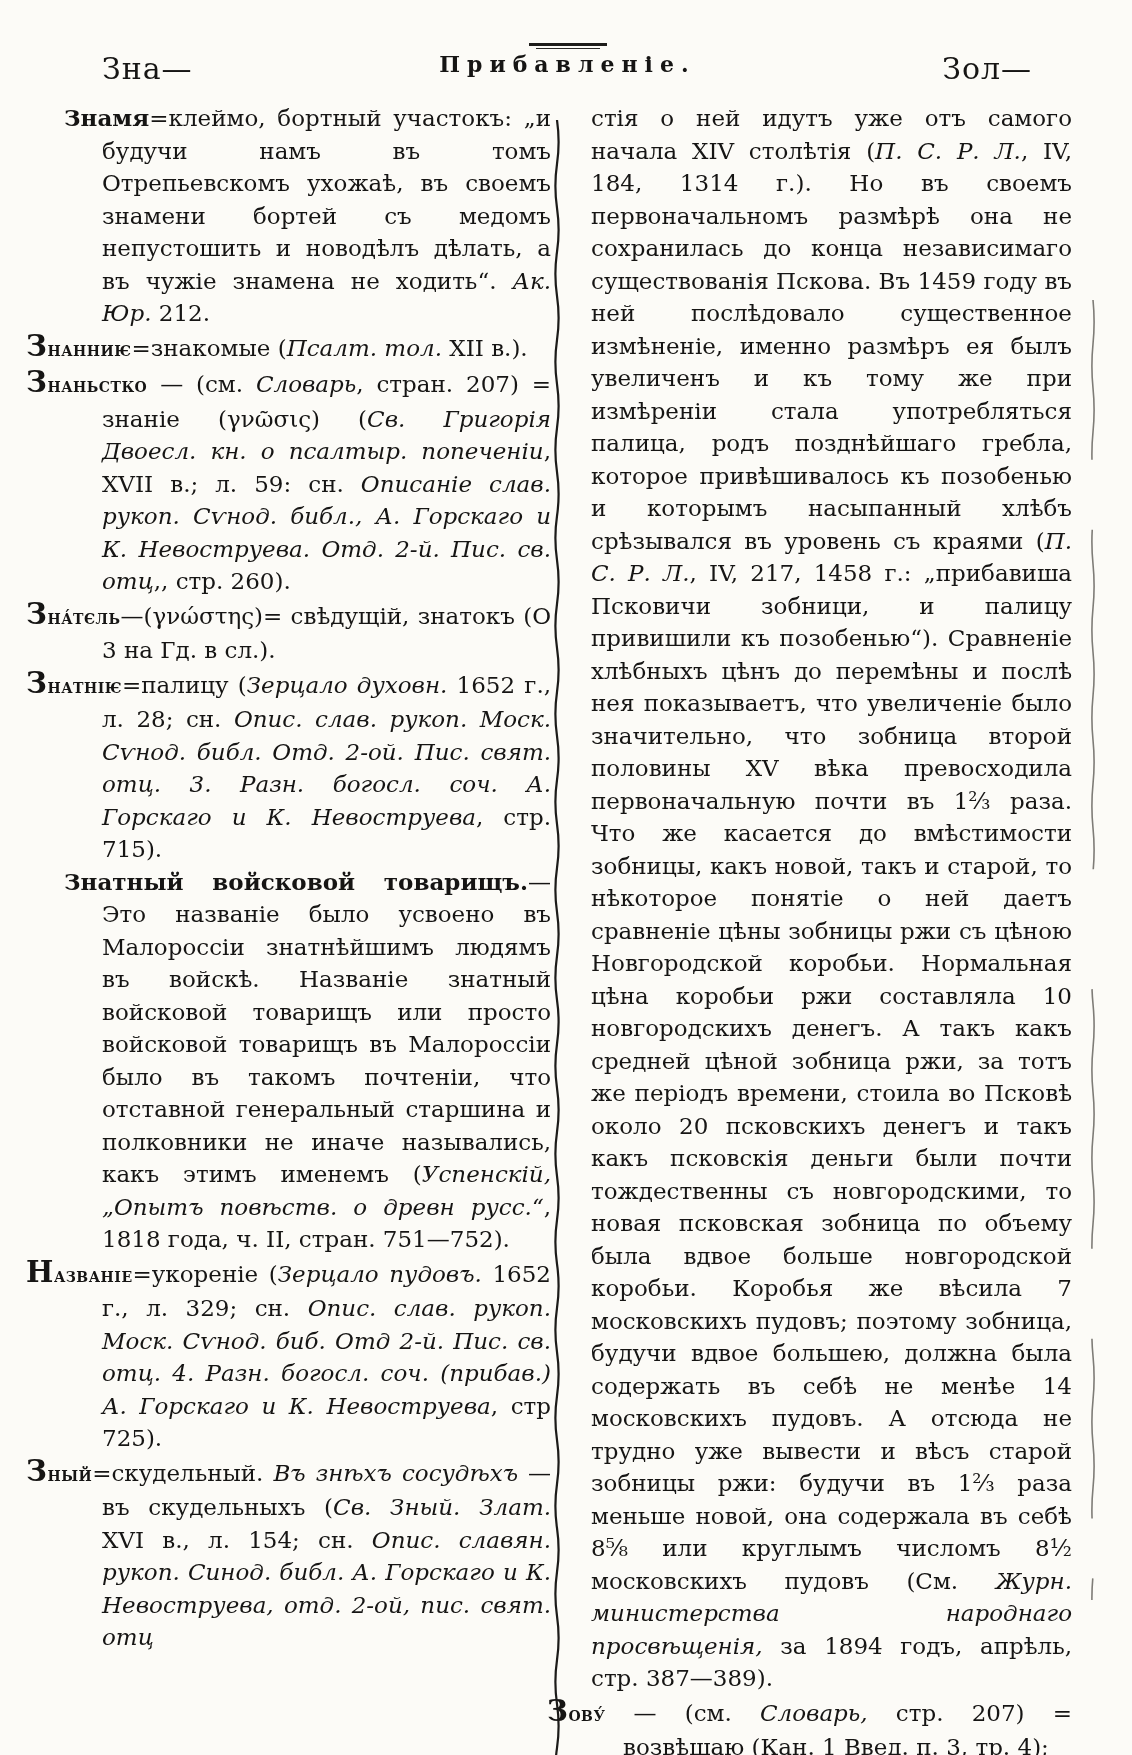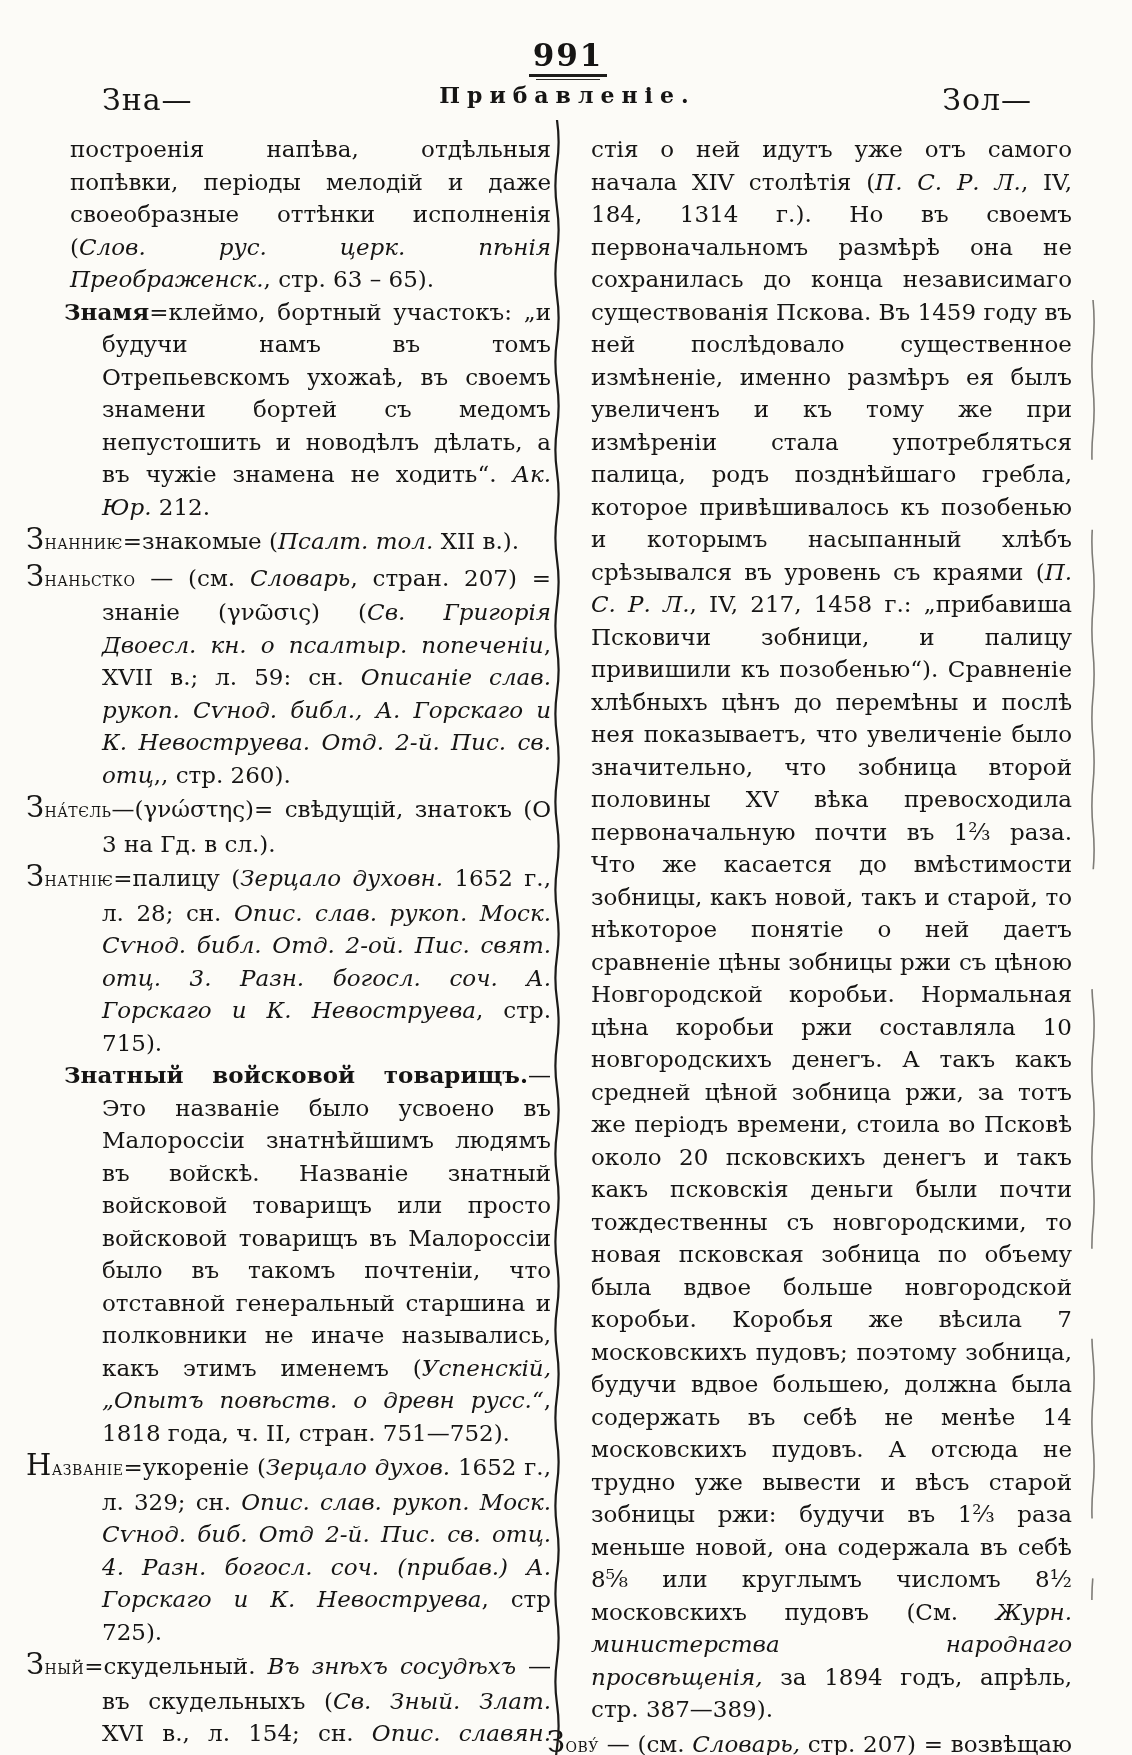--- a/index.html
+++ b/index.html
@@ -25,57 +25,55 @@
   .columns{display:flex;gap:34px;margin-top:16px;position:relative;}
   .col{width:487px;font-size:23px;line-height:32.5px;text-align:justify;
        text-justify:inter-word;hyphens:none;}
   .col p{margin:0;}
   p.entry{padding-left:38px;text-indent:-38px;}
   p.cont{padding-left:6px;text-indent:0;}
   .hw{white-space:nowrap;}
   .hw-bold{font-weight:700;}
   .hw-slav{
     display:inline-block;
-    font-weight:400;
+    font-weight:700;
     font-variant:small-caps;
     font-size:0.84em;
     letter-spacing:0.5px;
   }
   .hw-slav::first-letter{font-size:1.5em;font-variant:normal;}
   em{font-style:italic;}
   .divider-svg{position:absolute;top:120px;left:552px;}
   .edge-svg{position:absolute;top:300px;left:1088px;}
 </style>
 </head>
 <body>
 
 <div class="page">
 
   <div class="pagenum-wrap">
-    <div class="pagenum">991</div>
     <div class="pagenum-rule"></div>
     <div class="pagenum-rule2"></div>
   </div>
 
   <div class="header-row">
     <span class="header-side">Зна—</span>
     <span class="header-center">Прибавленіе.</span>
     <span class="header-side">Зол—</span>
   </div>
 
   <div class="columns">
     <div class="col">
-        <p class="cont"><span>построенія напѣва, отдѣльныя попѣвки, періоды мелодій и даже своеобразные оттѣнки исполненія (</span><em>Слов. рус. церк. пѣнія Преображенск.</em><span>, стр. 63 – 65).</span></p>
         <p class="entry"><span class="hw hw-bold">Знамя</span><span>=клеймо, бортный участокъ: „и будучи намъ въ томъ Отрепьевскомъ ухожаѣ, въ своемъ знамени бортей съ медомъ непустошить и новодѣлъ дѣлать, а въ чужіе знамена не ходить“. </span><em>Ак. Юр.</em><span> 212.</span></p>
         <p class="entry"><span class="hw hw-slav">Знанниѥ</span><span>=знакомые (</span><em>Псалт. тол.</em><span> XII в.).</span></p>
         <p class="entry"><span class="hw hw-slav">Знаньстко</span><span> — (см. </span><em>Словарь</em><span>, стран. 207) = знаніе (γνῶσις) (</span><em>Св. Григорія Двоесл. кн. о псалтыр. попеченіи</em><span>, XVII в.; л. 59: сн. </span><em>Описаніе слав. рукоп. Сѵнод. библ., А. Горскаго и К. Невоструева. Отд. 2-й. Пис. св. отц</em><span>,, стр. 260).</span></p>
         <p class="entry"><span class="hw hw-slav">Зна́тєль</span><span>—(γνώστης)= свѣдущій, знатокъ (О 3 на Гд. в сл.).</span></p>
         <p class="entry"><span class="hw hw-slav">Знатніѥ</span><span>=палицу (</span><em>Зерцало духовн.</em><span> 1652 г., л. 28; сн. </span><em>Опис. слав. рукоп. Моск. Сѵнод. библ. Отд. 2-ой. Пис. свят. отц. 3. Разн. богосл. соч. А. Горскаго и К. Невоструева</em><span>, стр. 715).</span></p>
         <p class="entry"><span class="hw hw-bold">Знатный войсковой товарищъ.</span><span>—Это названіе было усвоено въ Малороссіи знатнѣйшимъ людямъ въ войскѣ. Названіе знатный войсковой товарищъ или просто войсковой товарищъ въ Малороссіи было въ такомъ почтеніи, что отставной генеральный старшина и полковники не иначе назывались, какъ этимъ именемъ (</span><em>Успенскій, „Опытъ повѣств. о древн русс.“</em><span>, 1818 года, ч. II, стран. 751—752).</span></p>
-        <p class="entry"><span class="hw hw-slav">Названіе</span><span>=укореніе (</span><em>Зерцало духов.</em><span> 1652 г., л. 329; сн. </span><em>Опис. слав. рукоп. Моск. Сѵнод. биб. Отд 2-й. Пис. св. отц. 4. Разн. богосл. соч. (прибав.) А. Горскаго и К. Невоструева</em><span>, стр 725).</span></p>
+        <p class="entry"><span class="hw hw-slav">Названіе</span><span>=укореніе (</span><em>Зерцало пудовъ.</em><span> 1652 г., л. 329; сн. </span><em>Опис. слав. рукоп. Моск. Сѵнод. биб. Отд 2-й. Пис. св. отц. 4. Разн. богосл. соч. (прибав.) А. Горскаго и К. Невоструева</em><span>, стр 725).</span></p>
         <p class="entry"><span class="hw hw-slav">Зный</span><span>=скудельный. </span><em>Въ знѣхъ сосудѣхъ</em><span> — въ скудельныхъ (</span><em>Св. Зный. Злат.</em><span> XVI в., л. 154; сн. </span><em>Опис. славян. рукоп. Синод. библ. А. Горскаго и К. Невоструева, отд. 2-ой, пис. свят. отц</em></p>
       </div>
     <div class="col">
         <p class="cont"><span>стія о ней идутъ уже отъ самого начала XIV столѣтія (</span><em>П. С. Р. Л.</em><span>, IV, 184, 1314 г.). Но въ своемъ первоначальномъ размѣрѣ она не сохранилась до конца независимаго существованія Пскова. Въ 1459 году въ ней послѣдовало существенное измѣненіе, именно размѣръ ея былъ увеличенъ и къ тому же при измѣреніи стала употребляться палица, родъ позднѣйшаго гребла, которое привѣшивалось къ позобенью и которымъ насыпанный хлѣбъ срѣзывался въ уровень съ краями (</span><em>П. С. Р. Л.</em><span>, IV, 217, 1458 г.: „прибавиша Псковичи зобници, и палицу привишили къ позобенью“). Сравненіе хлѣбныхъ цѣнъ до перемѣны и послѣ нея показываетъ, что увеличеніе было значительно, что зобница второй половины XV вѣка превосходила первоначальную почти въ 1²⁄₃ раза. Что же касается до вмѣстимости зобницы, какъ новой, такъ и старой, то нѣкоторое понятіе о ней даетъ сравненіе цѣны зобницы ржи съ цѣною Новгородской коробьи. Нормальная цѣна коробьи ржи составляла 10 новгородскихъ денегъ. А такъ какъ средней цѣной зобница ржи, за тотъ же періодъ времени, стоила во Псковѣ около 20 псковскихъ денегъ и такъ какъ псковскія деньги были почти тождественны съ новгородскими, то новая псковская зобница по объему была вдвое больше новгородской коробьи. Коробья же вѣсила 7 московскихъ пудовъ; поэтому зобница, будучи вдвое большею, должна была содержать въ себѣ не менѣе 14 московскихъ пудовъ. А отсюда не трудно уже вывести и вѣсъ старой зобницы ржи: будучи въ 1²⁄₃ раза меньше новой, она содержала въ себѣ 8⁵⁄₈ или круглымъ числомъ 8¹⁄₂ московскихъ пудовъ (См. </span><em>Журн. министерства народнаго просвѣщенія,</em><span> за 1894 годъ, апрѣль, стр. 387—389).</span></p>
         <p class="entry"><span class="hw hw-slav">Зову́</span><span> — (см. </span><em>Словарь,</em><span> стр. 207) = возвѣщаю (Кан. 1 Введ. п. 3, тр. 4); </span></p>
       </div>
   </div>
 
   <svg class="divider-svg" width="10" height="1635" viewBox="0 0 10 1635">
     <path id="divider-path" d="M5 0 q 3.2 22 0 44 q -3.2 22 0 44 q 3.2 22 0 44 q -3.2 22 0 44 q 3.2 22 0 44 q -3.2 22 0 44 q 3.2 22 0 44 q -3.2 22 0 44 q 3.2 22 0 44 q -3.2 22 0 44 q 3.2 22 0 44 q -3.2 22 0 44 q 3.2 22 0 44 q -3.2 22 0 44 q 3.2 22 0 44 q -3.2 22 0 44 q 3.2 22 0 44 q -3.2 22 0 44 q 3.2 22 0 44 q -3.2 22 0 44 q 3.2 22 0 44 q -3.2 22 0 44 q 3.2 22 0 44 q -3.2 22 0 44 q 3.2 22 0 44 q -3.2 22 0 44 q 3.2 22 0 44 q -3.2 22 0 44 q 3.2 22 0 44 q -3.2 22 0 44 q 3.2 22 0 44 q -3.2 22 0 44 q 3.2 22 0 44 q -3.2 22 0 44 q 3.2 22 0 44 q -3.2 22 0 44 q 3.2 22 0 44 q -3.2 22 0 44" fill="none" stroke="#1c1b19" stroke-width="2.2" stroke-linecap="round"></path>

